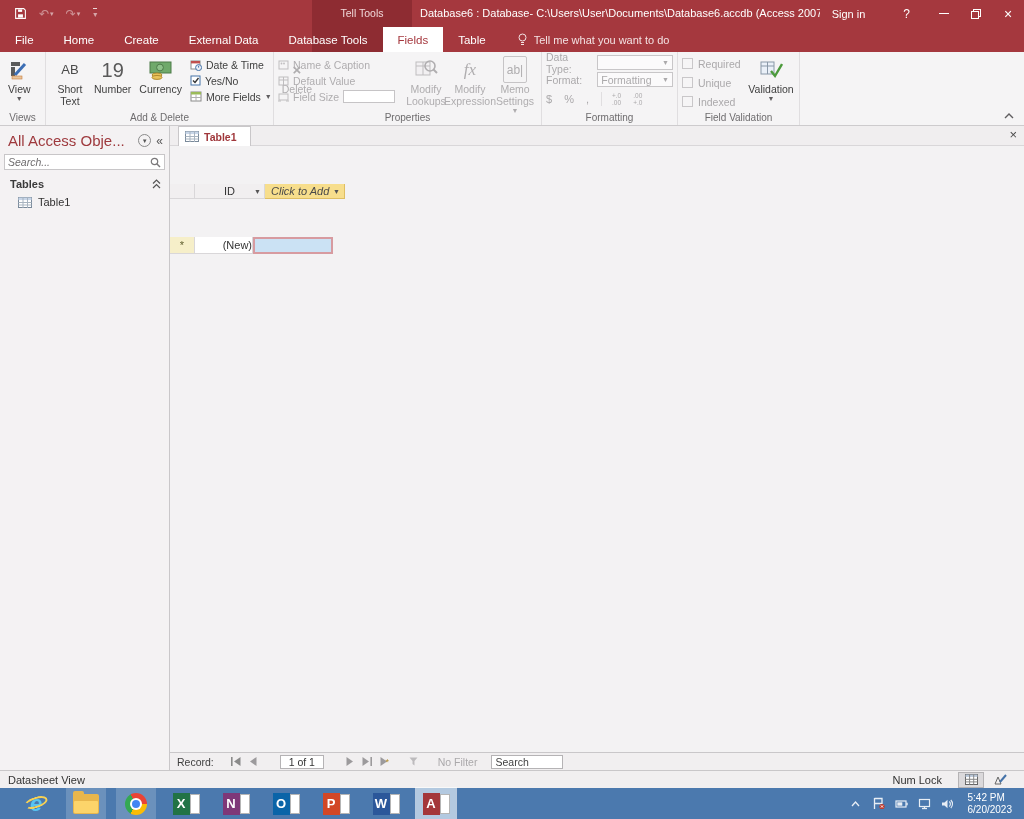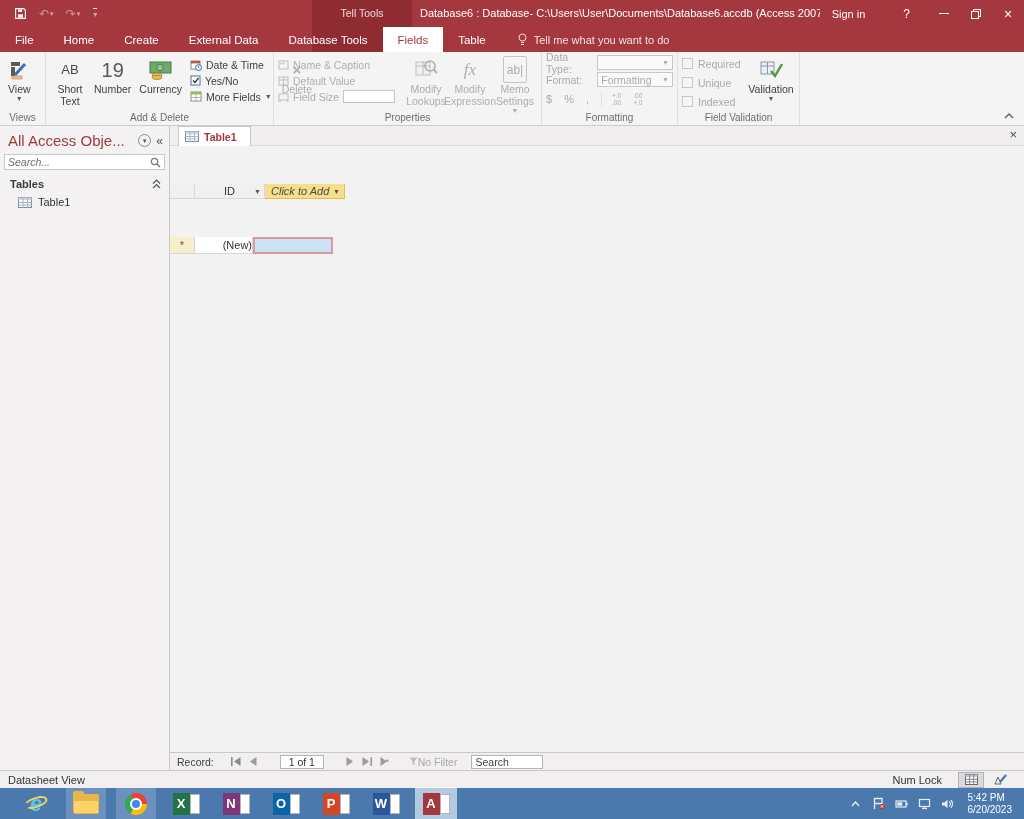--- a/index.html
+++ b/index.html
@@ -77,21 +77,21 @@
   .hadd .hdr-caret { position:absolute; right:4px; font-size:7px; color:#555; }
   .dsel { width:25px; height:17px; background:#F6EFC9; border-right:1px solid #D9D7D9; border-bottom:1px solid #D9D7D9; display:flex; align-items:center; justify-content:center; font-size:11px; color:#5E5E2E; }
   .dnew { width:58px; height:17px; background:#fff; border-right:1px solid #D9D7D9; border-bottom:1px solid #D9D7D9; font-size:11px; color:#333; display:flex; align-items:center; justify-content:flex-end; }
   .dsel-cell { width:80px; height:17px; background:#CBE2F4; border:2px solid #D79BA0; }
 
   
   .recordbar { height:18px; background:#F1EFF0; border-top:1px solid #C9C7C9; display:flex; align-items:center; font-size:10.5px; color:#3F3F3F; padding-left:7px; gap:4px; }
   .rec-label { margin-right:12px; }
   .recbtn { display:flex; align-items:center; justify-content:center; width:13px; height:13px; }
   .pos-box { width:44px; height:14px; background:#fff; border:1px solid #B5B3B5; display:flex; align-items:center; justify-content:center; font-size:10.5px; color:#333; margin:0 16px; }
-  .nf { display:flex; align-items:center; gap:0; color:#ABA9AB; margin-left:14px; }
+  .nf { display:flex; align-items:center; gap:20px; color:#ABA9AB; margin-left:14px; }
   .rec-search { width:72px; height:14px; background:#fff; border:1px solid #B5B3B5; margin-left:10px; font-size:10.5px; color:#333; padding:0 3px; outline:none; font-family:"Liberation Sans",sans-serif; }
   .rec-search::placeholder { color:#3F3F3F; opacity:1; }
   .newstar { color:#B08A2E; font-size:9px; margin-left:-2px; }
 
   
   .statusbar { position:absolute; left:0; bottom:31px; width:1024px; height:18px; background:#F1EFF0; border-top:1px solid #C9C7C9; display:flex; align-items:center; font-size:11px; color:#333; }
   .sb-left { margin-left:8px; flex:1; }
   .sb-numlock { margin-right:16px; }
   .sb-btn { width:26px; height:16px; display:flex; align-items:center; justify-content:center; margin-right:3px; }
   .sb-btn.active { background:#DBD9DB; border:1px solid #B5B3B5; }

